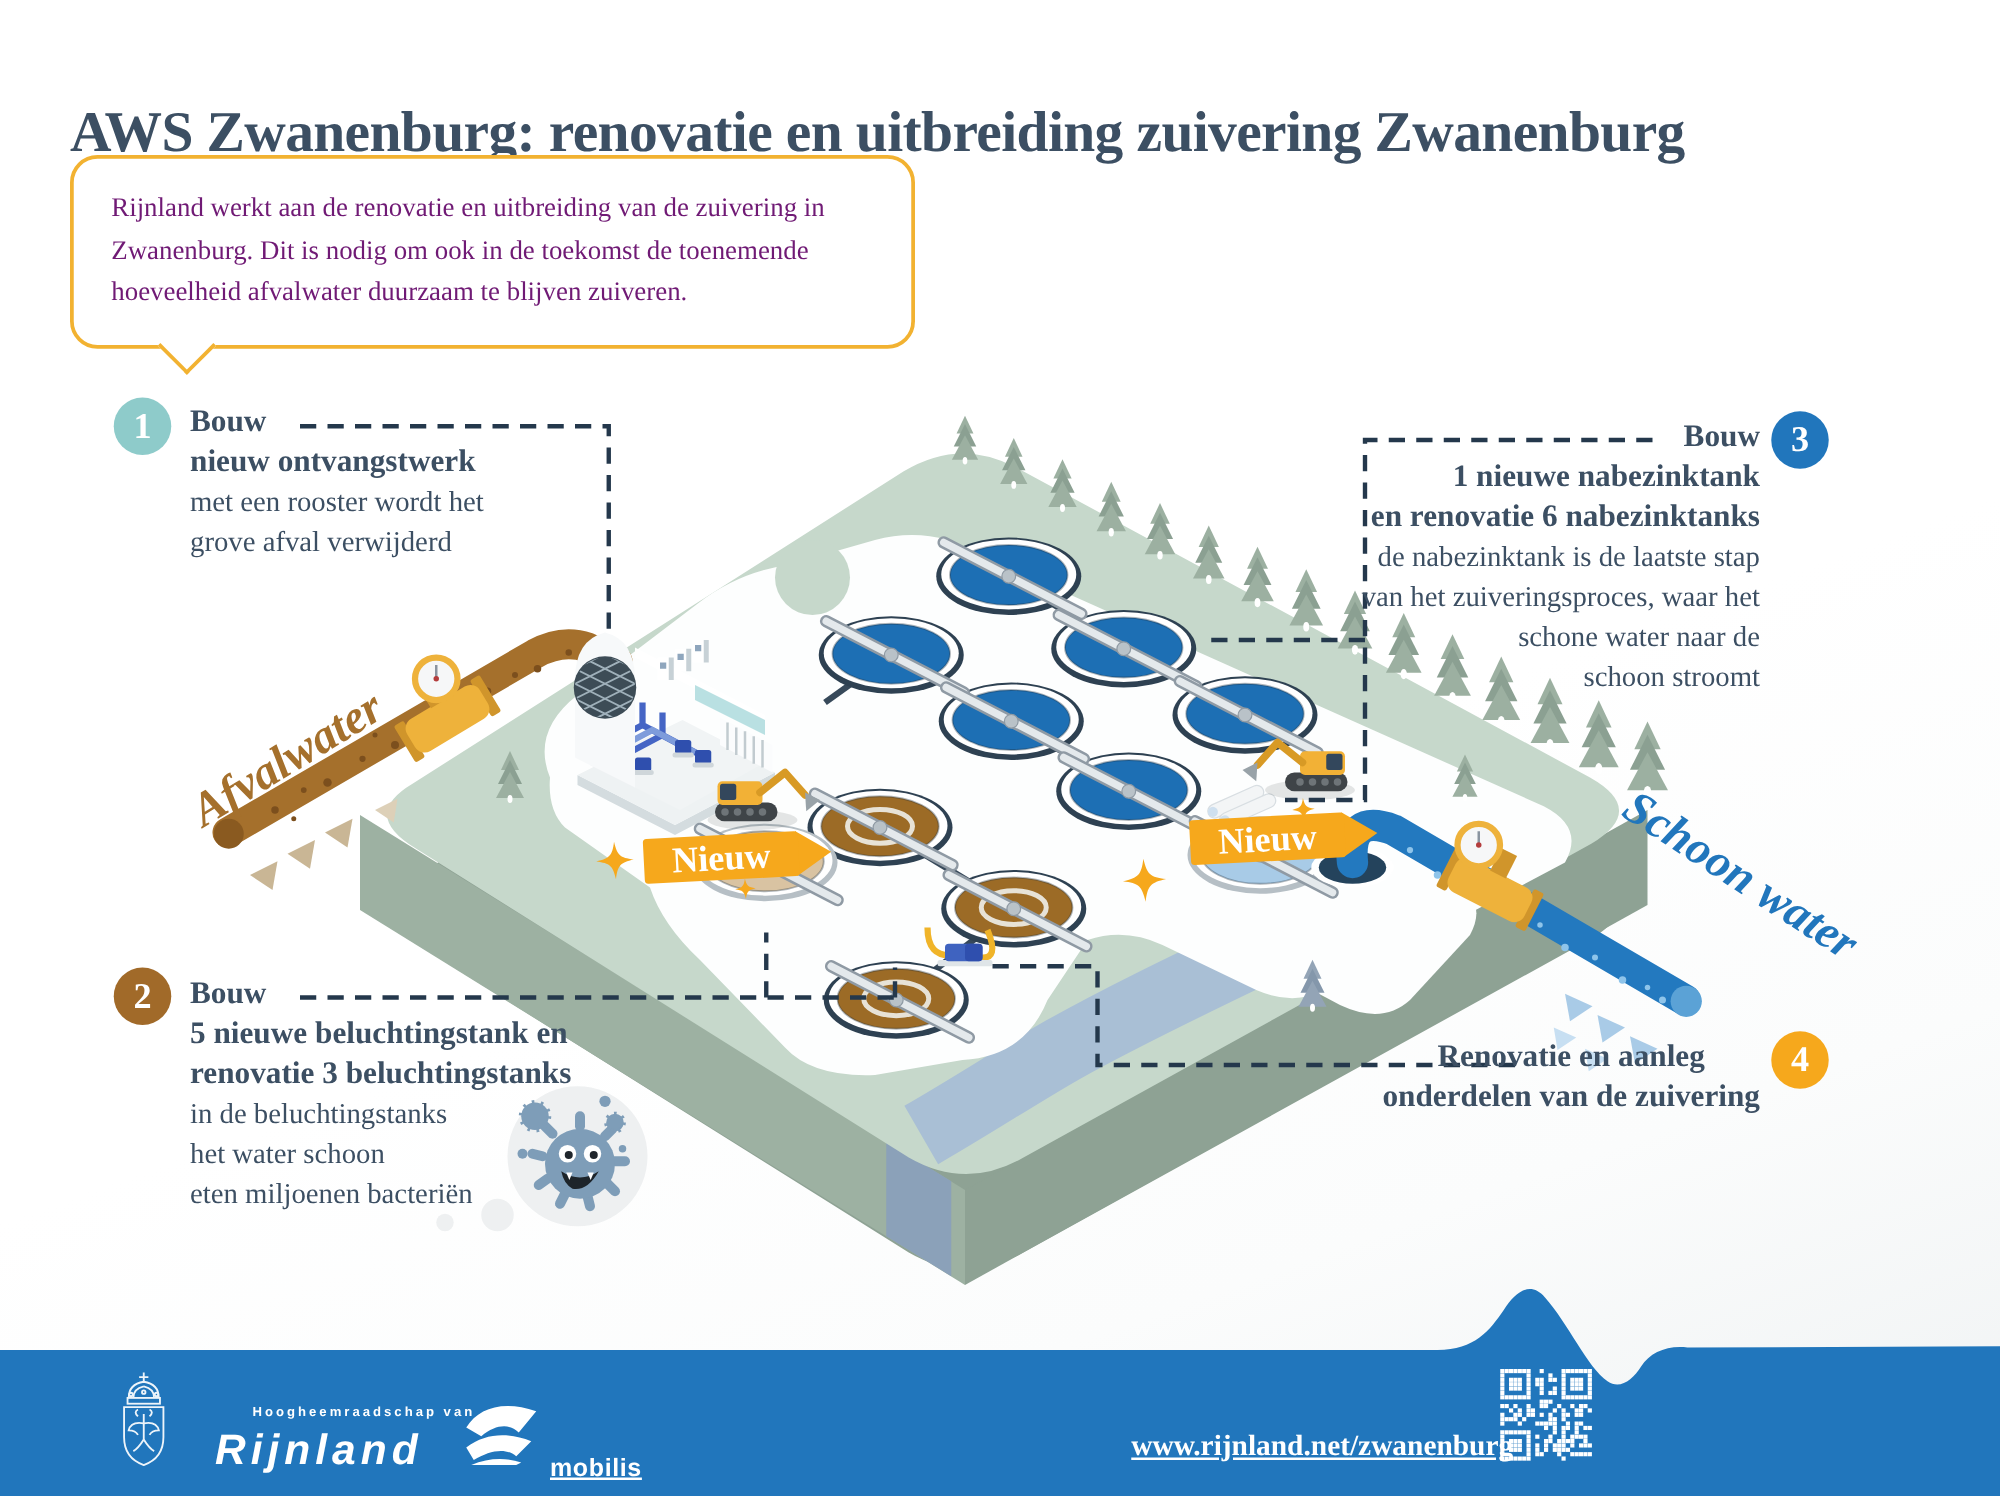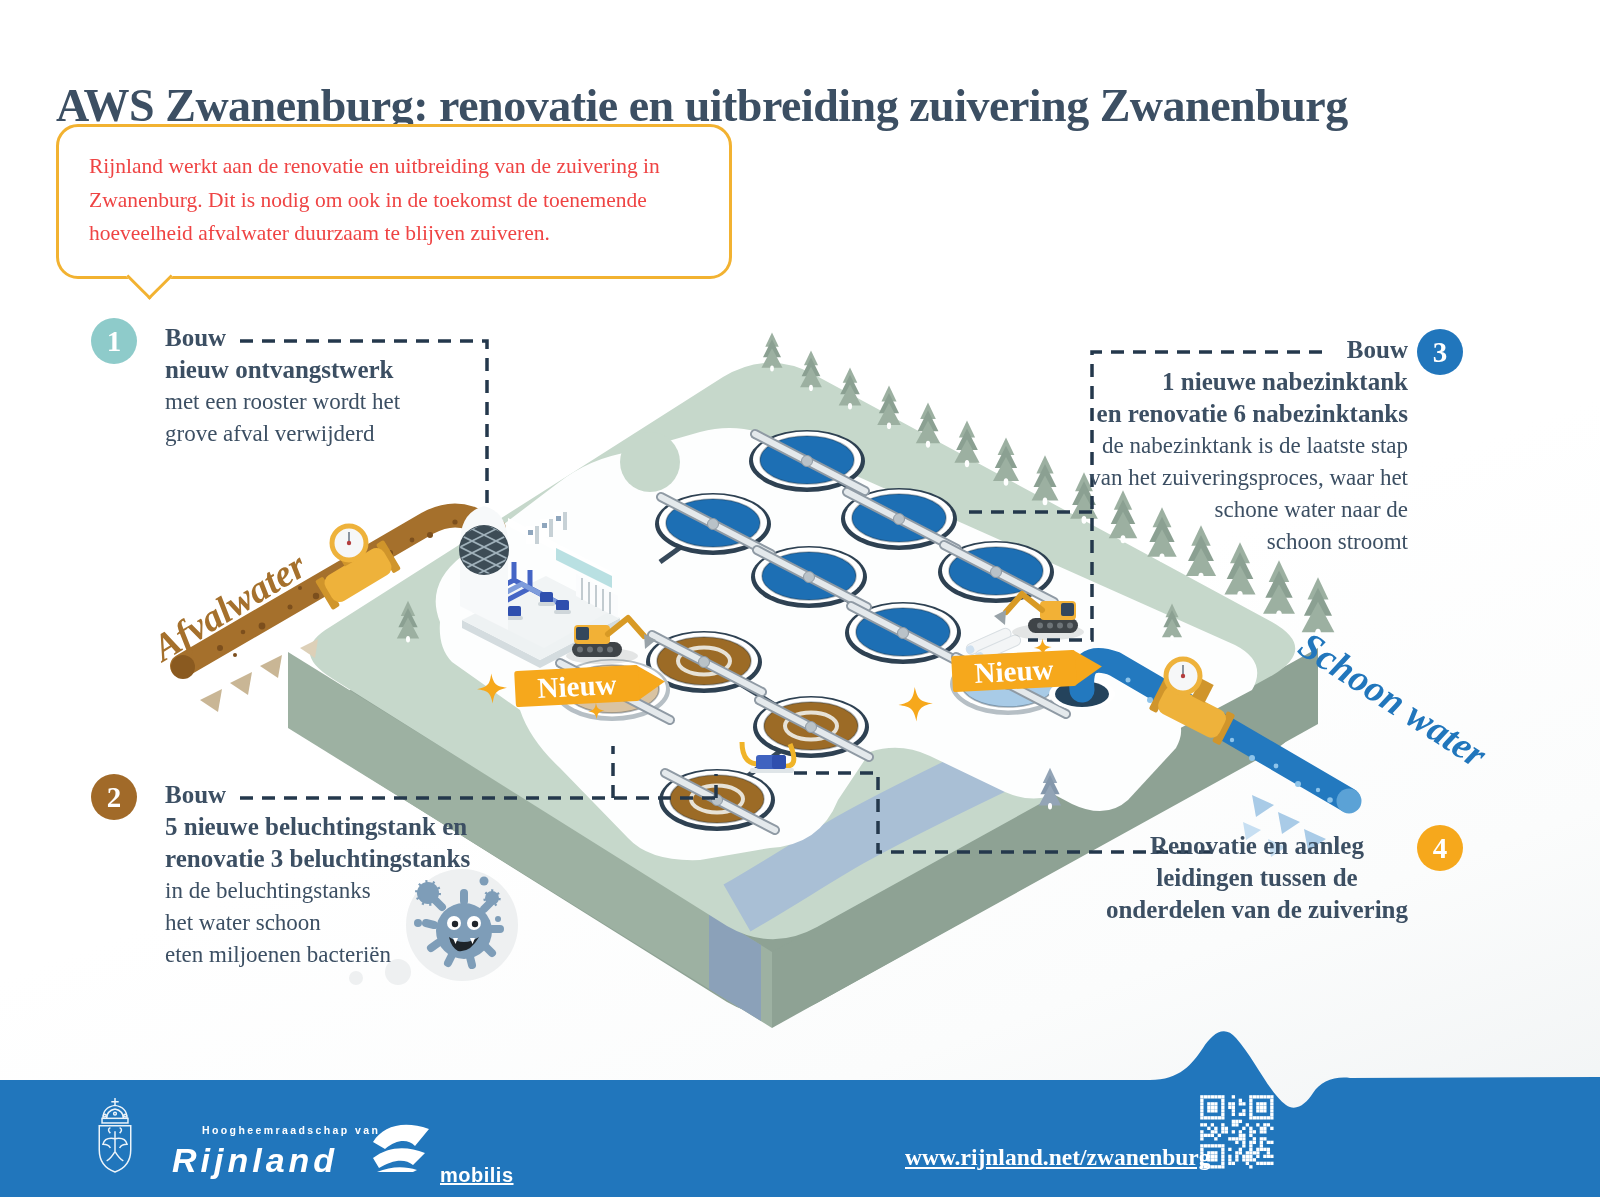--- a/index.html
+++ b/index.html
@@ -8,34 +8,34 @@
         background:linear-gradient(160deg,#ffffff 55%,#fbfcfc 78%,#eff2f3 100%);}
   svg{display:block;}
   .ill-svg{position:absolute;left:0;top:0;z-index:1;}
   .footer-svg{position:absolute;left:0;top:1000px;z-index:2;}
 
   .title{position:absolute;left:56px;top:48px;z-index:3;
          font-size:46px;font-weight:700;color:#3c4f63;letter-spacing:-0.5px;white-space:nowrap;}
 
   .intro{position:absolute;left:56px;top:124px;width:676px;box-sizing:border-box;z-index:3;
          border:3px solid #f2b231;border-radius:22px;background:#fff;
-         padding:23px 33px 25px 30px;font-size:21.5px;line-height:1.56;color:#ef4444;}
+         padding:23px 33px 25px 30px;font-size:21.5px;line-height:1.56;color:#701a75;}
   .intro::after{content:"";position:absolute;left:74px;bottom:-17px;width:30px;height:30px;
          background:#fff;border-right:3px solid #f2b231;border-bottom:3px solid #f2b231;
          transform:rotate(45deg);}
 
   .step-badge{position:absolute;width:46px;height:46px;border-radius:50%;z-index:4;
          color:#fff;font-weight:700;font-size:29px;display:flex;align-items:center;justify-content:center;}
   .badge-1{left:91px;top:318px;background:#8ecbca;}
   .badge-2{left:91px;top:774px;background:#a16a29;}
   .badge-3{left:1417px;top:329px;background:#2176bc;}
   .badge-4{left:1417px;top:825px;background:#f6a81c;}
 
   .step-text{position:absolute;z-index:4;color:#3c4f63;font-size:23px;line-height:32px;white-space:nowrap;}
-  .step-text span{display:block;margin-left:13px;}
+  .step-text span{display:block;}
   .step-text .b{font-weight:700;font-size:25px;}
   .st-1{left:152px;top:322px;}
   .st-2{left:152px;top:779px;}
   .st-3{right:192px;top:334px;text-align:right;}
   .st-4{right:192px;top:830px;text-align:center;}
 
   .f-white{color:#fff;position:absolute;z-index:4;font-family:"Liberation Sans",sans-serif;}
   .org-super{left:174px;top:1124px;font-size:10.5px;letter-spacing:2.4px;font-weight:700;padding-left:28px;}
   .org-name{left:172px;top:1141px;font-size:34px;letter-spacing:4px;font-weight:600;font-style:italic;}
   .mobilis-name{left:440px;top:1164px;font-size:20px;font-weight:700;letter-spacing:0.5px;text-decoration:underline;}
@@ -403,21 +403,20 @@
     <span class="b">en renovatie 6 nabezinktanks</span>
     <span>de nabezinktank is de laatste stap</span>
     <span>van het zuiveringsproces, waar het</span>
     <span>schone water naar de</span>
     <span>schoon stroomt</span>
   </div>
 
   <div class="step-badge badge-4">4</div>
   <div class="step-text st-4">
     <span class="b">Renovatie en aanleg</span>
-    <span class="b">leidingen tussen de</span>
     <span class="b">onderdelen van de zuivering</span>
   </div>
 
   <svg class="logo-svg" style="left:90px;top:1095px;" width="50" height="80" viewBox="0 0 54 84">
     <g stroke="#ffffff" stroke-width="1.6" fill="none" opacity="0.92">
       <path d="M 27 2 V 10 M 23 6 H 31"></path>
       <path d="M 14 24 Q 14 12 27 10 Q 40 12 40 24"></path>
       <path d="M 18 24 Q 18 16 27 14 M 36 24 Q 36 16 27 14"></path>
       <rect x="13" y="24" width="28" height="5"></rect>
       <circle cx="16" cy="21" r="1.5"></circle>

